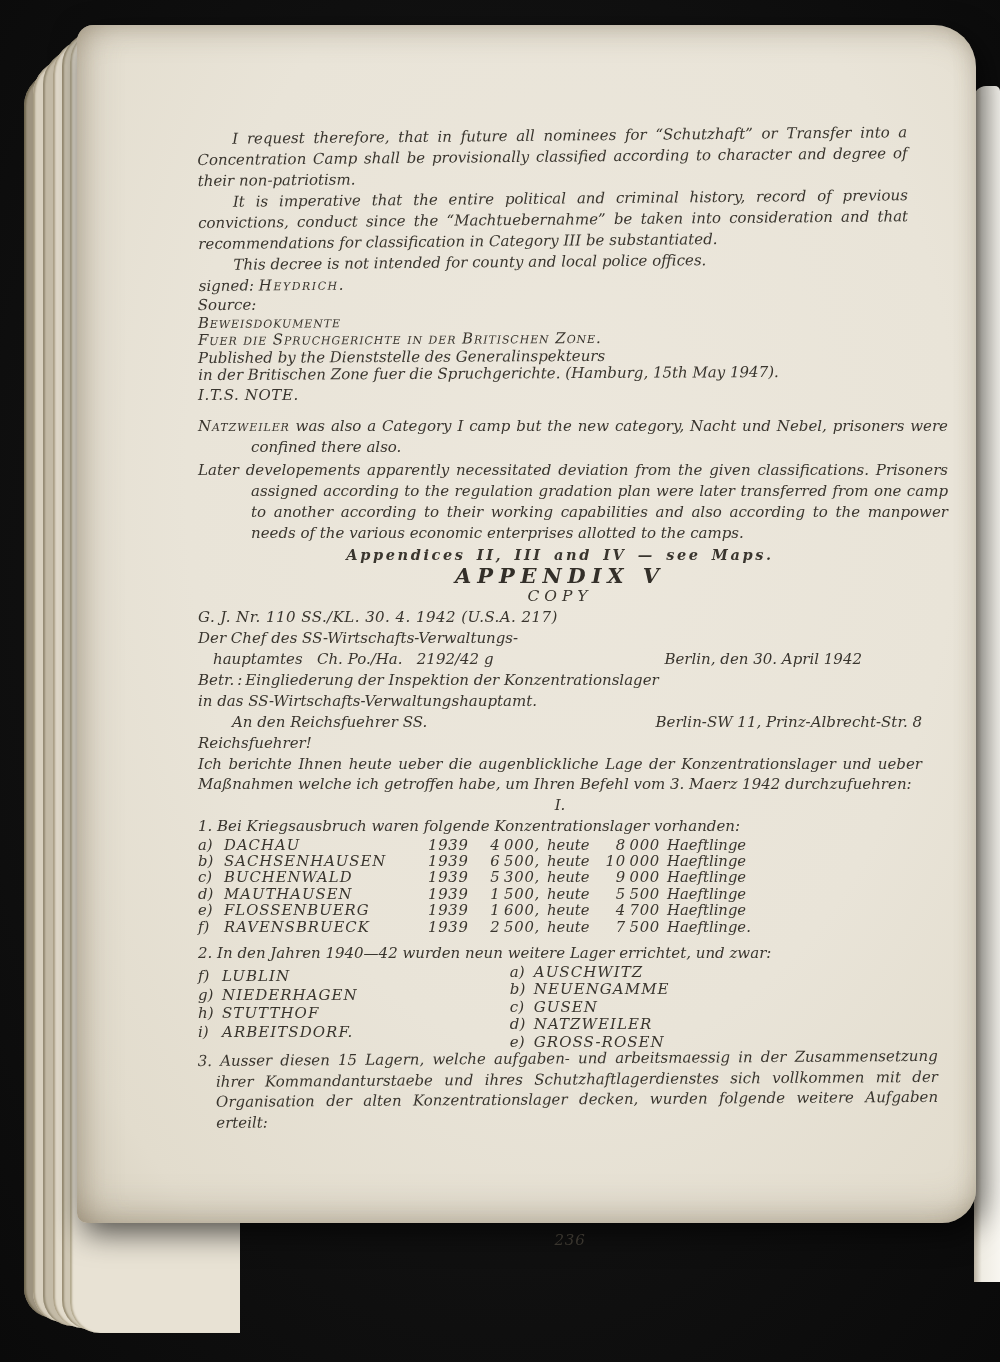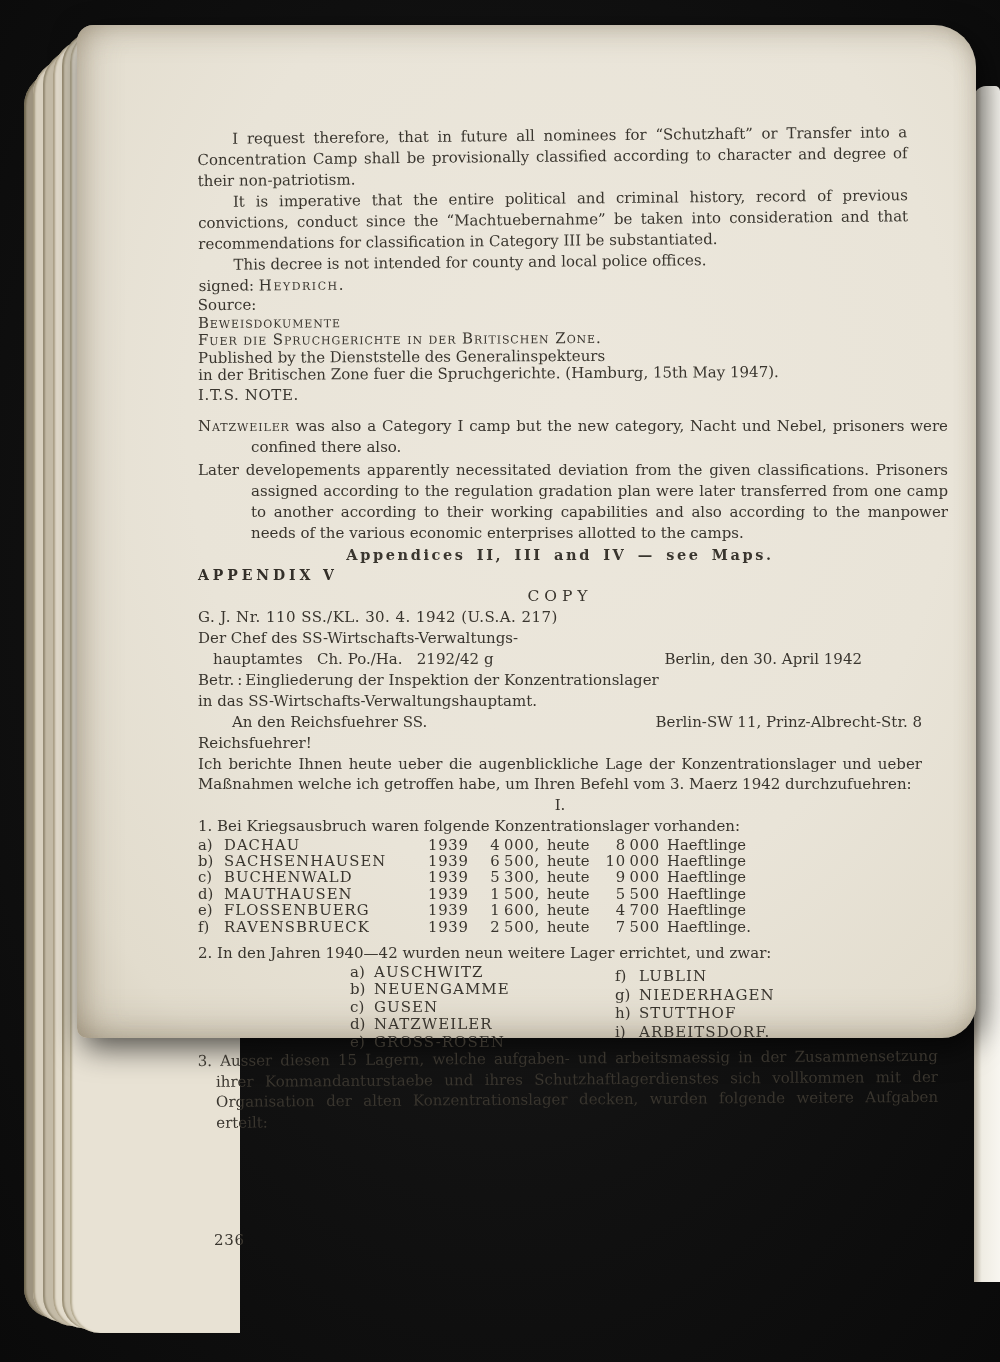--- a/index.html
+++ b/index.html
@@ -21,29 +21,30 @@
 
   
   .right-page{
     position:absolute;right:0;top:86px;width:26px;height:1196px;
     background:linear-gradient(90deg,#b8b0a0 0%,#efece3 30%,#f8f6f0 100%);
     border-radius:12px 5px 0 0;
   }
 
   
   .page{
-    position:absolute;left:77px;top:25px;width:899px;height:1013px;
+    position:absolute;left:77px;top:25px;width:899px;height:1198px;
     background:radial-gradient(ellipse at 55% 38%, #ece7dc 0%, #e9e4d8 55%, #e2dccd 88%, #d8d1c0 100%);
     border-radius:16px 42px 34px 10px;
     box-shadow:
       inset 26px 0 42px -24px rgba(110,95,70,.45),
       inset -10px 0 24px -14px rgba(110,95,70,.30),
       inset 0 20px 34px -20px rgba(110,95,70,.40),
       inset 0 -26px 40px -22px rgba(110,95,70,.40),
       6px 10px 30px rgba(0,0,0,.65);
+    font-style: italic;
   }
   .content{
     position:relative;
     padding:104px 0 0 121px;
     width:724px;
     color:#39352e;
     font-size:15px;line-height:21px;
     text-rendering:optimizeLegibility;
   }
   .content p,.content div,.content section{margin:0;}
@@ -58,21 +59,21 @@
   .sc{font-variant:small-caps;letter-spacing:.06em;}
   .signed .sc{letter-spacing:.1em;}
 
   .source{margin-top:4px;margin-left:49px;line-height:17.5px;}
   .its-heading{margin-top:11px;margin-left:27px;letter-spacing:.04em;}
   .note{margin-left:27px;width:697px;padding-left:53px;text-indent:-53px;text-align:justify;}
   .note.first{margin-top:10px;}
   .note.second{margin-top:2px;line-height:21px;}
 
   .maps-line{margin-top:6px;text-align:center;font-weight:bold;font-size:14.5px;letter-spacing:.18em;word-spacing:.25em;}
-  .appendix-title{margin-top:15px;font-weight:bold;font-size:14px;letter-spacing:.28em;color:#332f29;}
+  .appendix-title{margin-top:15px;text-align:center;font-weight:bold;font-size:21px;letter-spacing:.28em;color:#332f29;}
   .copy-line{margin-top:11px;text-align:center;font-size:15.5px;letter-spacing:.32em;}
   .ref-line{margin-top:8px;text-align:left;letter-spacing:.03em;}
 
   .lh-line1{margin-top:11px;margin-left:2px;}
   .lh-line2{margin-top:0;display:flex;justify-content:space-between;}
   .lh-sender2{margin-left:15px;white-space:pre;}
   .lh-date{margin-right:60px;}
   .betr1{margin-top:11px;margin-left:34px;}
   .betr2{margin-left:65px;}
   .recip-row{margin-top:8px;display:flex;justify-content:space-between;}
@@ -96,21 +97,21 @@
 
   .newcamps{margin-top:6px;display:flex;}
   .nc-col{list-style:none;padding:0;margin:0;}
   .nc-left{margin-left:152px;width:265px;line-height:17.4px;}
   .nc-right{margin-top:3px;line-height:18.6px;}
   .nc-key{display:inline-block;width:24px;}
   .nc-name{letter-spacing:.07em;}
 
   .item3{margin-top:9px;margin-left:2px;width:722px;padding-left:18px;text-indent:-18px;text-align:justify;line-height:20.5px;}
 
-  .page-number{position:absolute;top:1206px;left:16px;width:724px;margin-left:121px;font-size:15px;letter-spacing:.05em;color:#39352e;}
+  .page-number{position:absolute;top:1206px;left:10px;width:724px;margin-left:121px;text-align:center;font-size:15px;letter-spacing:.05em;color:#39352e;}
 </style>
 </head>
 <body>
 
 <div class="scene">
   <div class="edge e1"></div>
   <div class="edge e2"></div>
   <div class="edge e3"></div>
   <div class="edge e4"></div>
   <div class="edge e5"></div>
@@ -219,33 +220,33 @@
             <span class="cv1">2 500,</span>
             <span class="cheute">heute</span>
             <span class="cv2">7 500</span>
             <span class="cunit">Haeftlinge.</span>
           </div>
       </div>
 
       <div class="item-line i2">2. In den Jahren 1940—42 wurden neun weitere Lager errichtet, und zwar:</div>
 
       <div class="newcamps">
+        <ul class="nc-col nc-right">
+          <li><span class="nc-key">f)</span><span class="nc-name">LUBLIN</span></li>
+          <li><span class="nc-key">g)</span><span class="nc-name">NIEDERHAGEN</span></li>
+          <li><span class="nc-key">h)</span><span class="nc-name">STUTTHOF</span></li>
+          <li><span class="nc-key">i)</span><span class="nc-name">ARBEITSDORF.</span></li>
+        </ul>
         <ul class="nc-col nc-left">
           <li><span class="nc-key">a)</span><span class="nc-name">AUSCHWITZ</span></li>
           <li><span class="nc-key">b)</span><span class="nc-name">NEUENGAMME</span></li>
           <li><span class="nc-key">c)</span><span class="nc-name">GUSEN</span></li>
           <li><span class="nc-key">d)</span><span class="nc-name">NATZWEILER</span></li>
           <li><span class="nc-key">e)</span><span class="nc-name">GROSS-ROSEN</span></li>
         </ul>
-        <ul class="nc-col nc-right">
-          <li><span class="nc-key">f)</span><span class="nc-name">LUBLIN</span></li>
-          <li><span class="nc-key">g)</span><span class="nc-name">NIEDERHAGEN</span></li>
-          <li><span class="nc-key">h)</span><span class="nc-name">STUTTHOF</span></li>
-          <li><span class="nc-key">i)</span><span class="nc-name">ARBEITSDORF.</span></li>
-        </ul>
       </div>
 
       <p class="item3 tilt-c">3. Ausser diesen 15 Lagern, welche aufgaben- und arbeitsmaessig in der Zusammensetzung ihrer Kommandanturstaebe und ihres Schutzhaftlagerdienstes sich vollkommen mit der Organisation der alten Konzentrationslager decken, wurden folgende weitere Aufgaben erteilt:</p>
     </div>
 
     <div class="page-number">236</div>
   </div>
 </div>
 
 </body></html>

